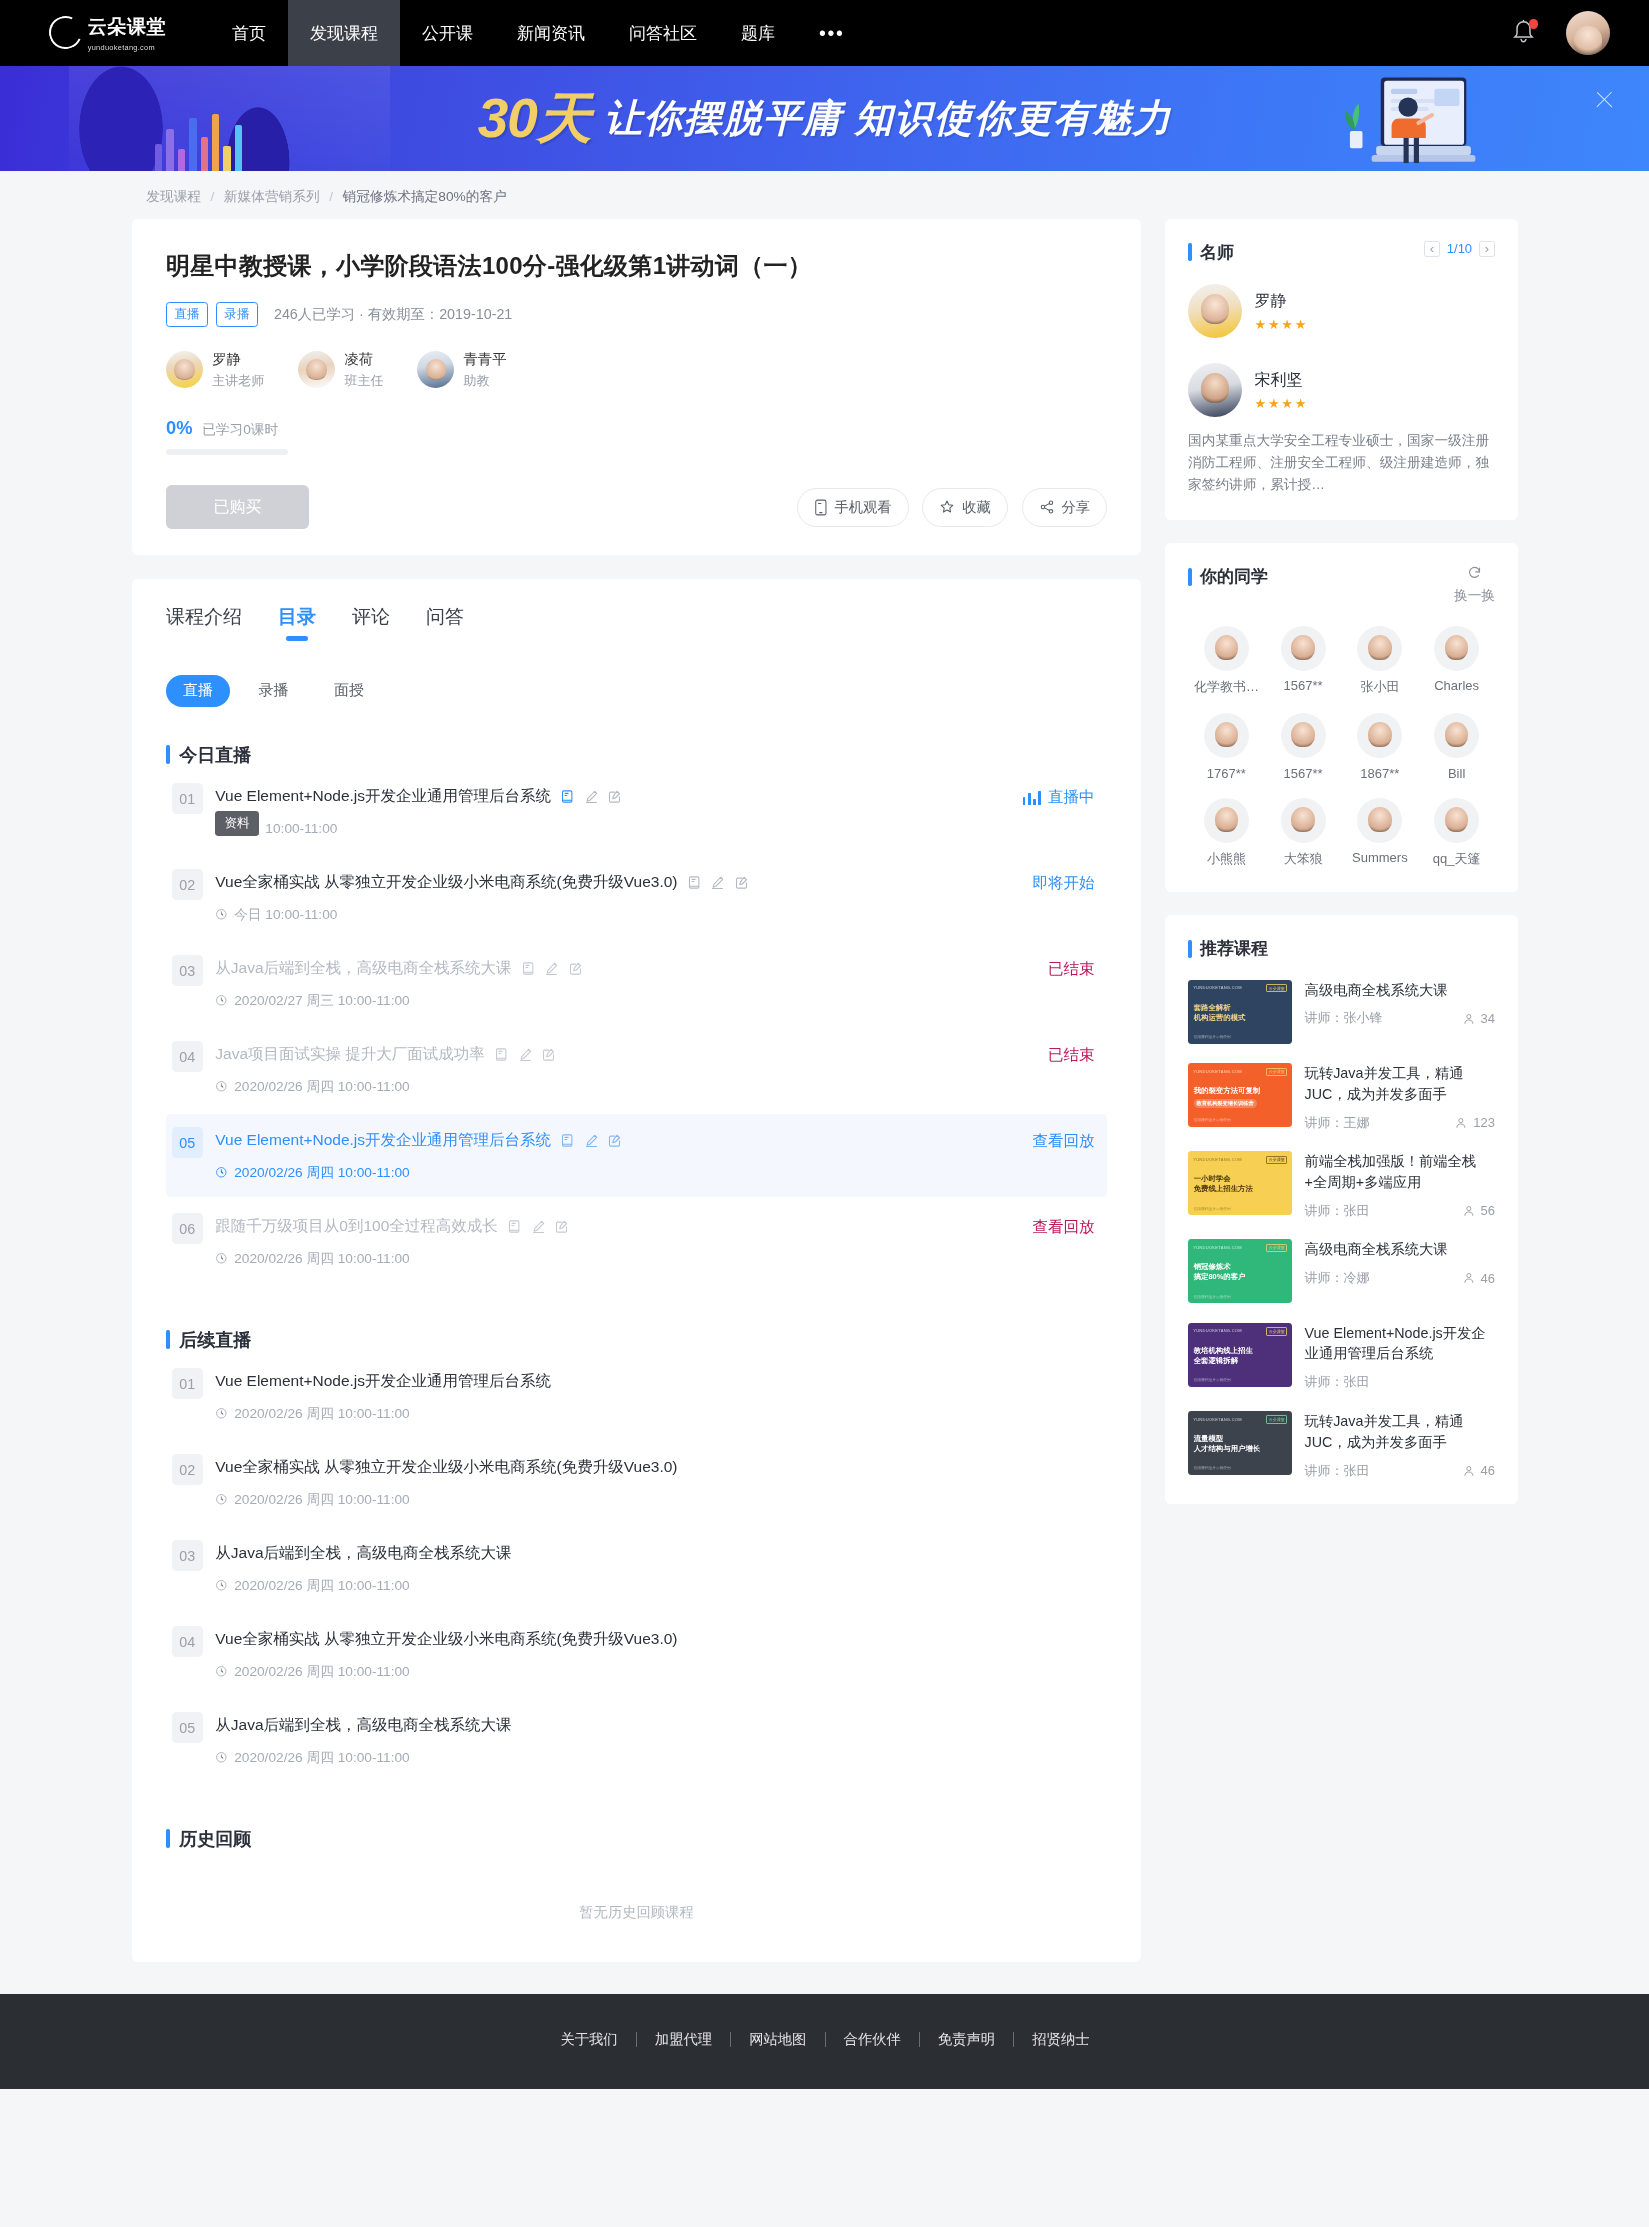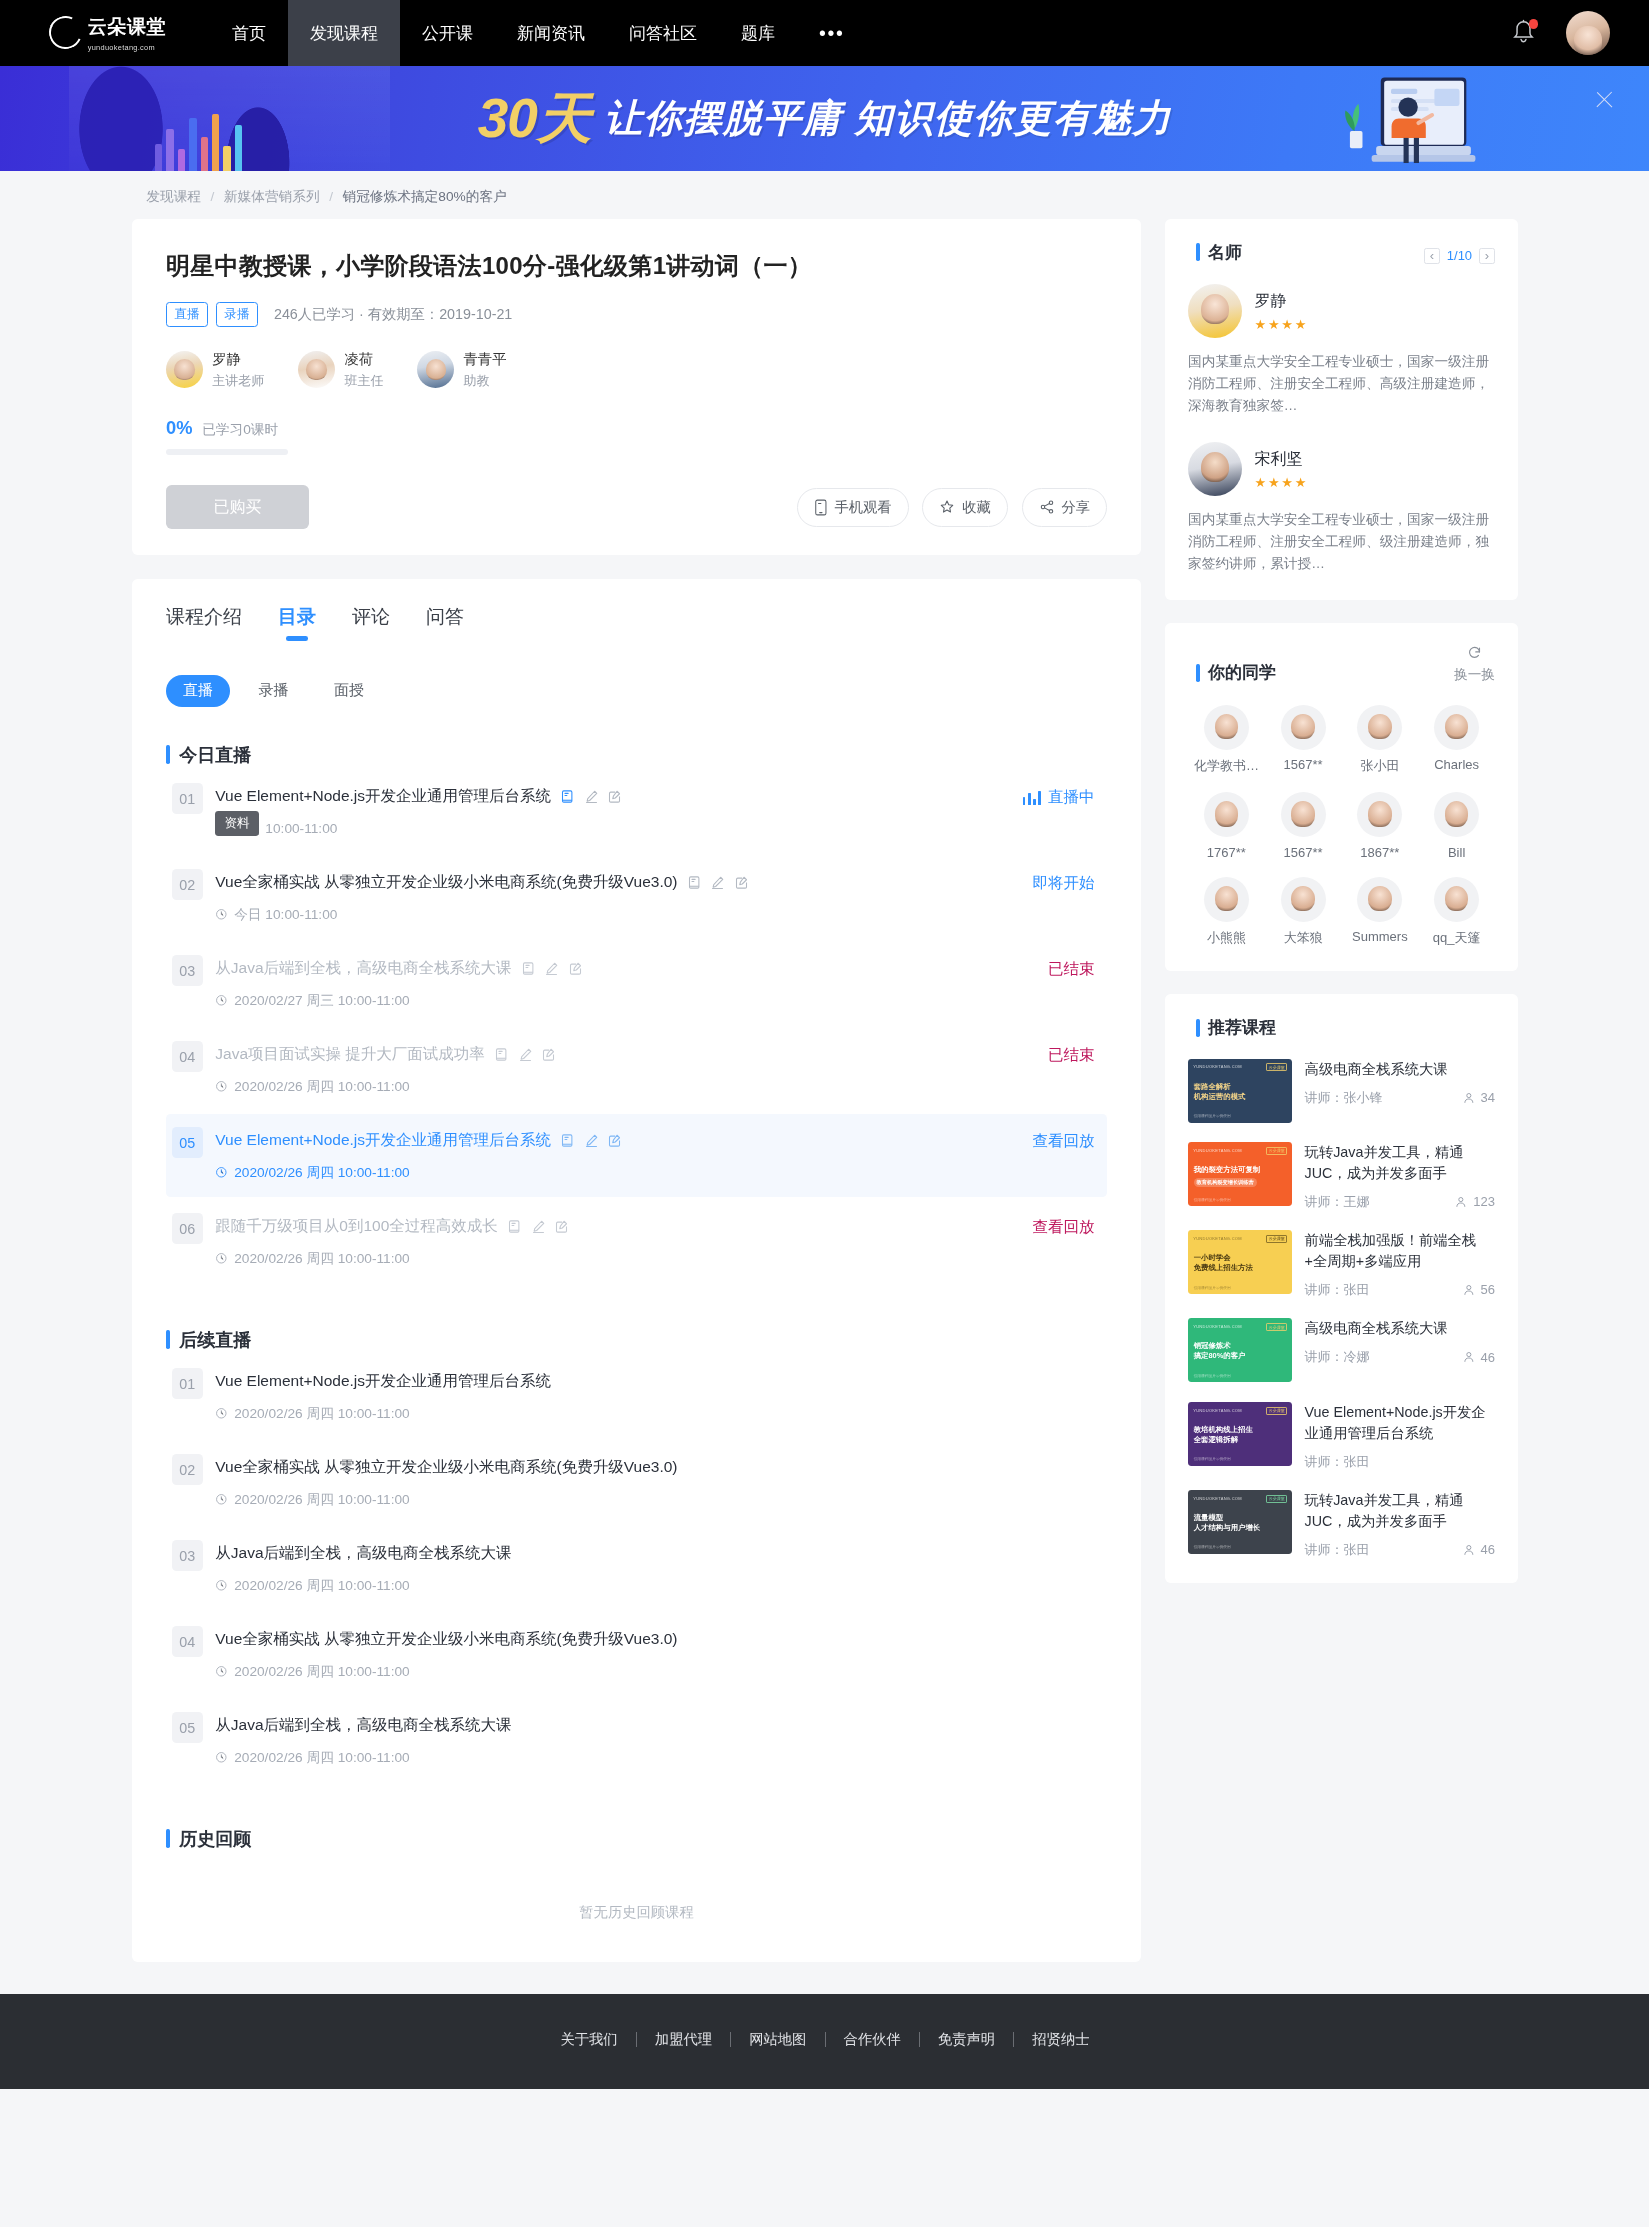--- a/index.html
+++ b/index.html
@@ -226,21 +226,21 @@
   .tooltip {
     position: absolute; left: 0px; top: 25px;
     background: #5c5f66; color:#fff; font-size: 12.6px;
     padding: 4px 9.2px; border-radius: 3.4px; white-space: nowrap;
   }
 
   .empty-note { text-align:center; font-size: 14.3px; color: #b3b9c2; margin-top: 52px; }
 
   
   .side-card { padding: 22px 23px 24px 23px; margin-bottom: 23px; }
-  .side-head { display:flex; align-items:flex-end;margin-left:8px; }
+  .side-head { display:flex; align-items:flex-start; }
   .side-title {
     display:flex; align-items:center; gap: 8px;
     font-size: 17px; font-weight: bold; color: #2b303a;
   }
   .side-title::before { content:""; width: 4px; height: 18px; background: #2e8fff; border-radius: 1.7px; }
   .pager { margin-left:auto; display:flex; align-items:center; gap: 6.9px; font-size: 13px; color: #2e8fff; }
   .pg-btn {
     width: 16px; height: 16px; border: 0.9px solid #dfe2e8; border-radius: 2.3px;
     display:flex; align-items:center; justify-content:center; cursor:pointer; color:#9aa0ab;
   }
@@ -766,21 +766,20 @@
         </div>
 
         <div class="t-block">
           <div class="t-row">
             <div class="t-big a"></div>
             <div>
               <div class="t-bigname">罗静</div>
               <div class="stars">★★★★</div>
             </div>
           </div>
-          <div class="t-desc">国内某重点大学安全工程专业硕士，国家一级注册消防工程师、注册安全工程师、高级注册建造师，深海教育独家签…</div>
         </div>
 
         <div class="t-block" style="margin-top:25px">
           <div class="t-row">
             <div class="t-big b"></div>
             <div>
               <div class="t-bigname">宋利坚</div>
               <div class="stars">★★★★</div>
             </div>
           </div>

